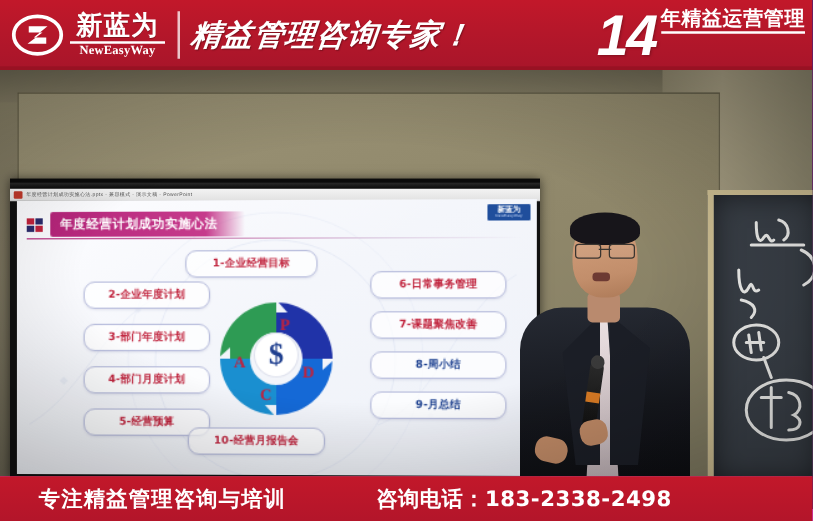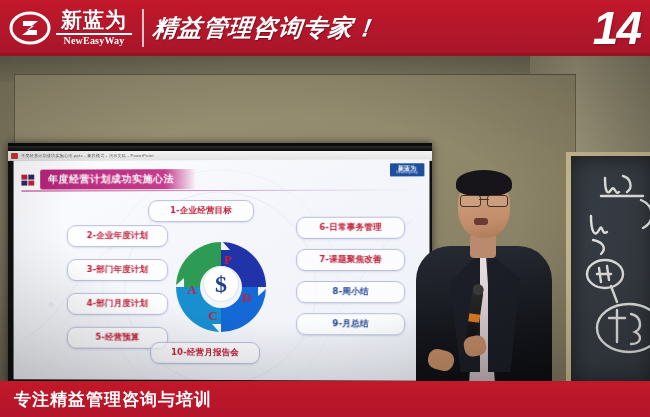--- a/index.html
+++ b/index.html
@@ -280,21 +280,21 @@
   }
 
   
   .footer{
     position:absolute;left:0;bottom:0;width:650px;height:36px;
     background:linear-gradient(180deg,#c2182a 0%,#b3152a 100%);
     display:flex;align-items:center;
   }
   .ft-left{
     font-size:17px;font-weight:bold;color:#fff;letter-spacing:1px;
-    font-family:Liberation Sans, sans-serif;margin-left:14px;white-space:nowrap;
+    font-family:Liberation Sans, sans-serif;margin-left:31px;white-space:nowrap;
   }
   .ft-right{
     font-size:17px;font-weight:bold;color:#fff;letter-spacing:.4px;
     font-family:"DejaVu Sans",sans-serif;margin-left:72px;white-space:nowrap;
   }
 </style>
 </head>
 <body>
 
 <div class="frame">
@@ -315,20 +315,21 @@
       </div>
     </div>
 
     <div class="hdr-divider"></div>
 
     <div class="hdr-slogan">精益管理咨询专家！</div>
 
     <div class="hdr-right">
       <div class="hdr-num">14</div>
       <div class="hdr-right-lines">
+        <div class="hdr-line">年精益运营管理</div>
         <div class="hdr-rule"></div>
       </div>
     </div>
   </div>
 
   <div class="photo">
     <div class="ceiling"></div>
     <div class="wall-right"></div>
     <div class="wall-panel"></div>
 
@@ -443,15 +444,16 @@
           <path d="M60 158 C70 160 72 172 64 176 C72 180 70 188 60 188"></path>
         </g>
       </svg>
     </div>
 
     <div class="photo-vignette"></div>
   </div>
 
   <div class="footer">
     <div class="ft-left">专注精益管理咨询与培训</div>
+    <div class="ft-right">咨询电话：183-2338-2498</div>
   </div>
 
 </div>
 
 </body></html>

